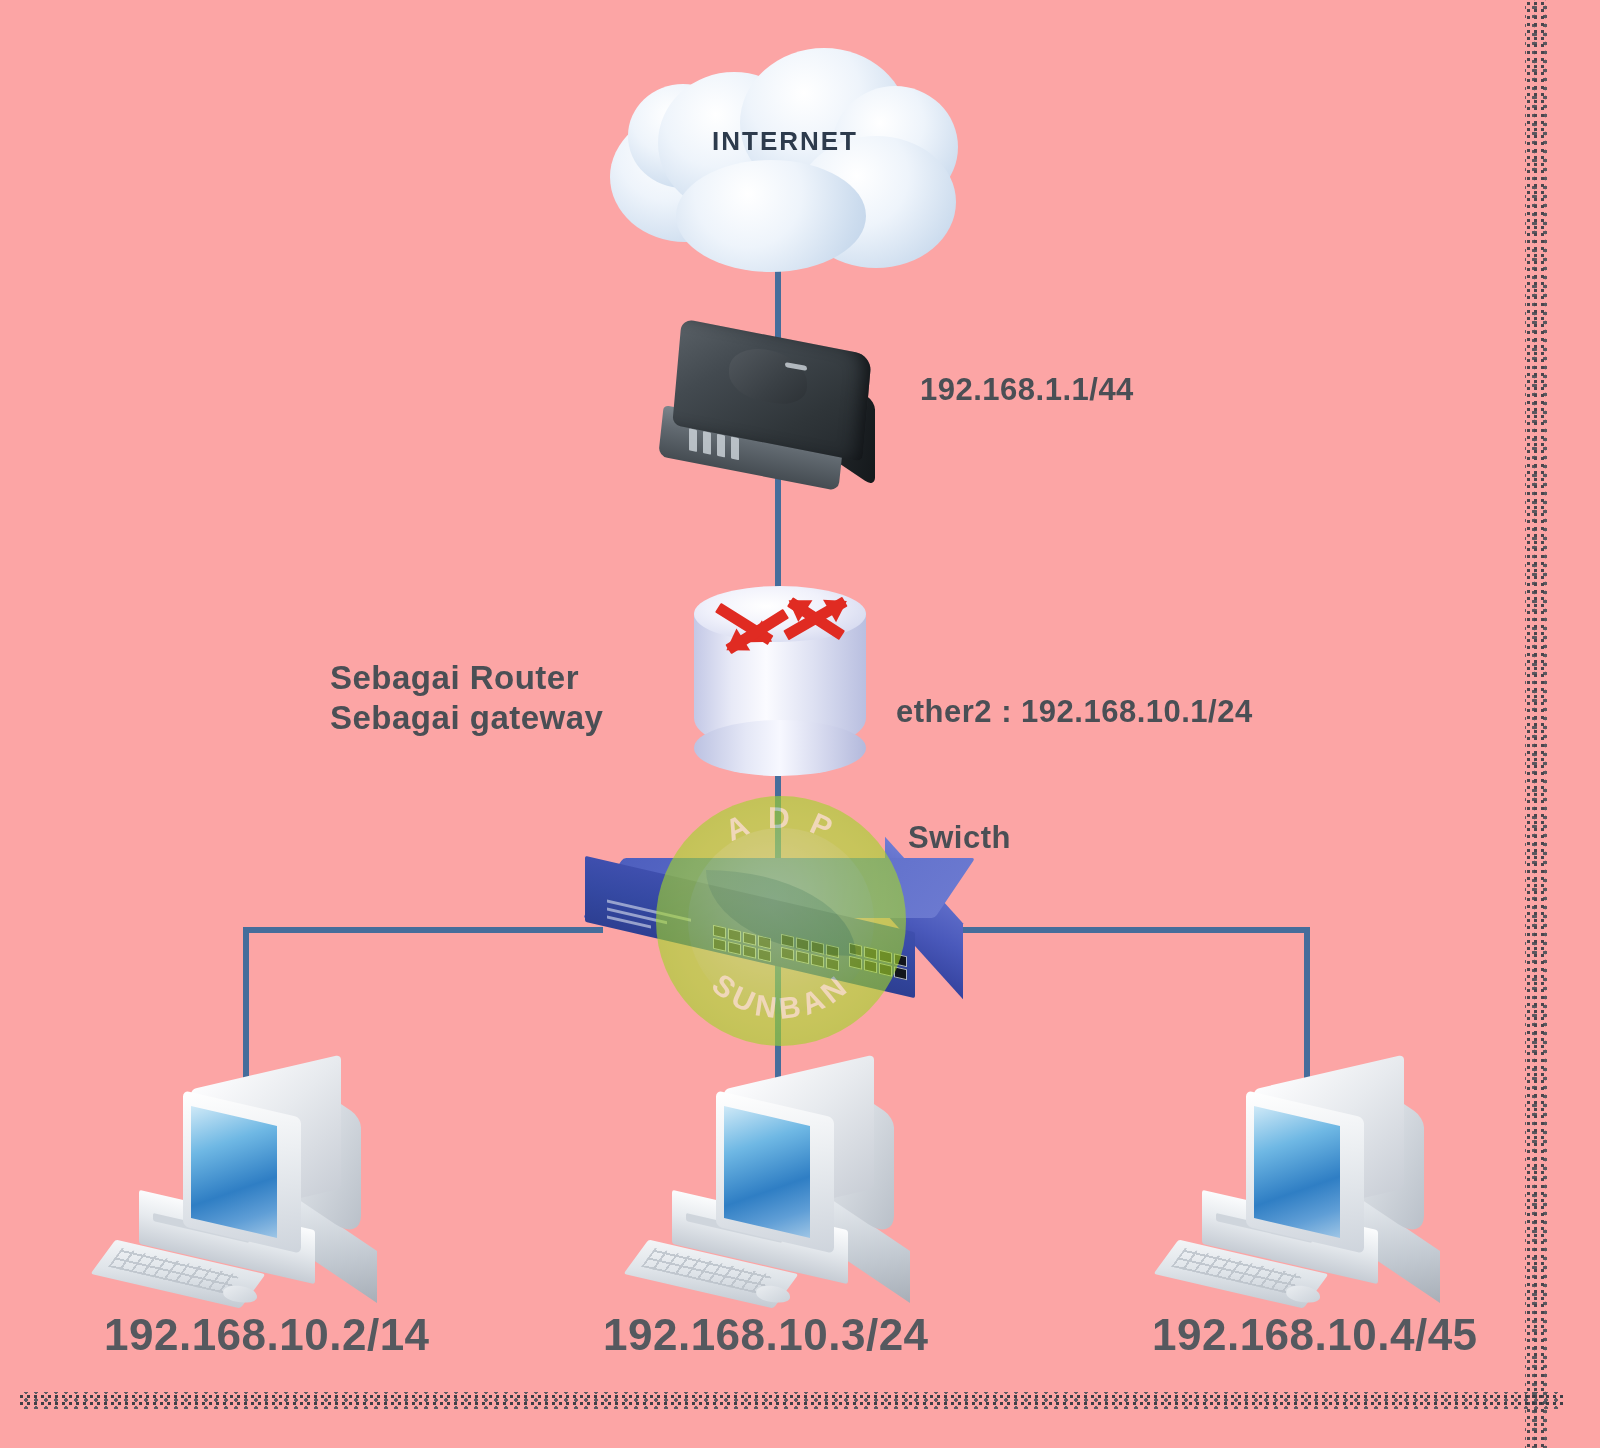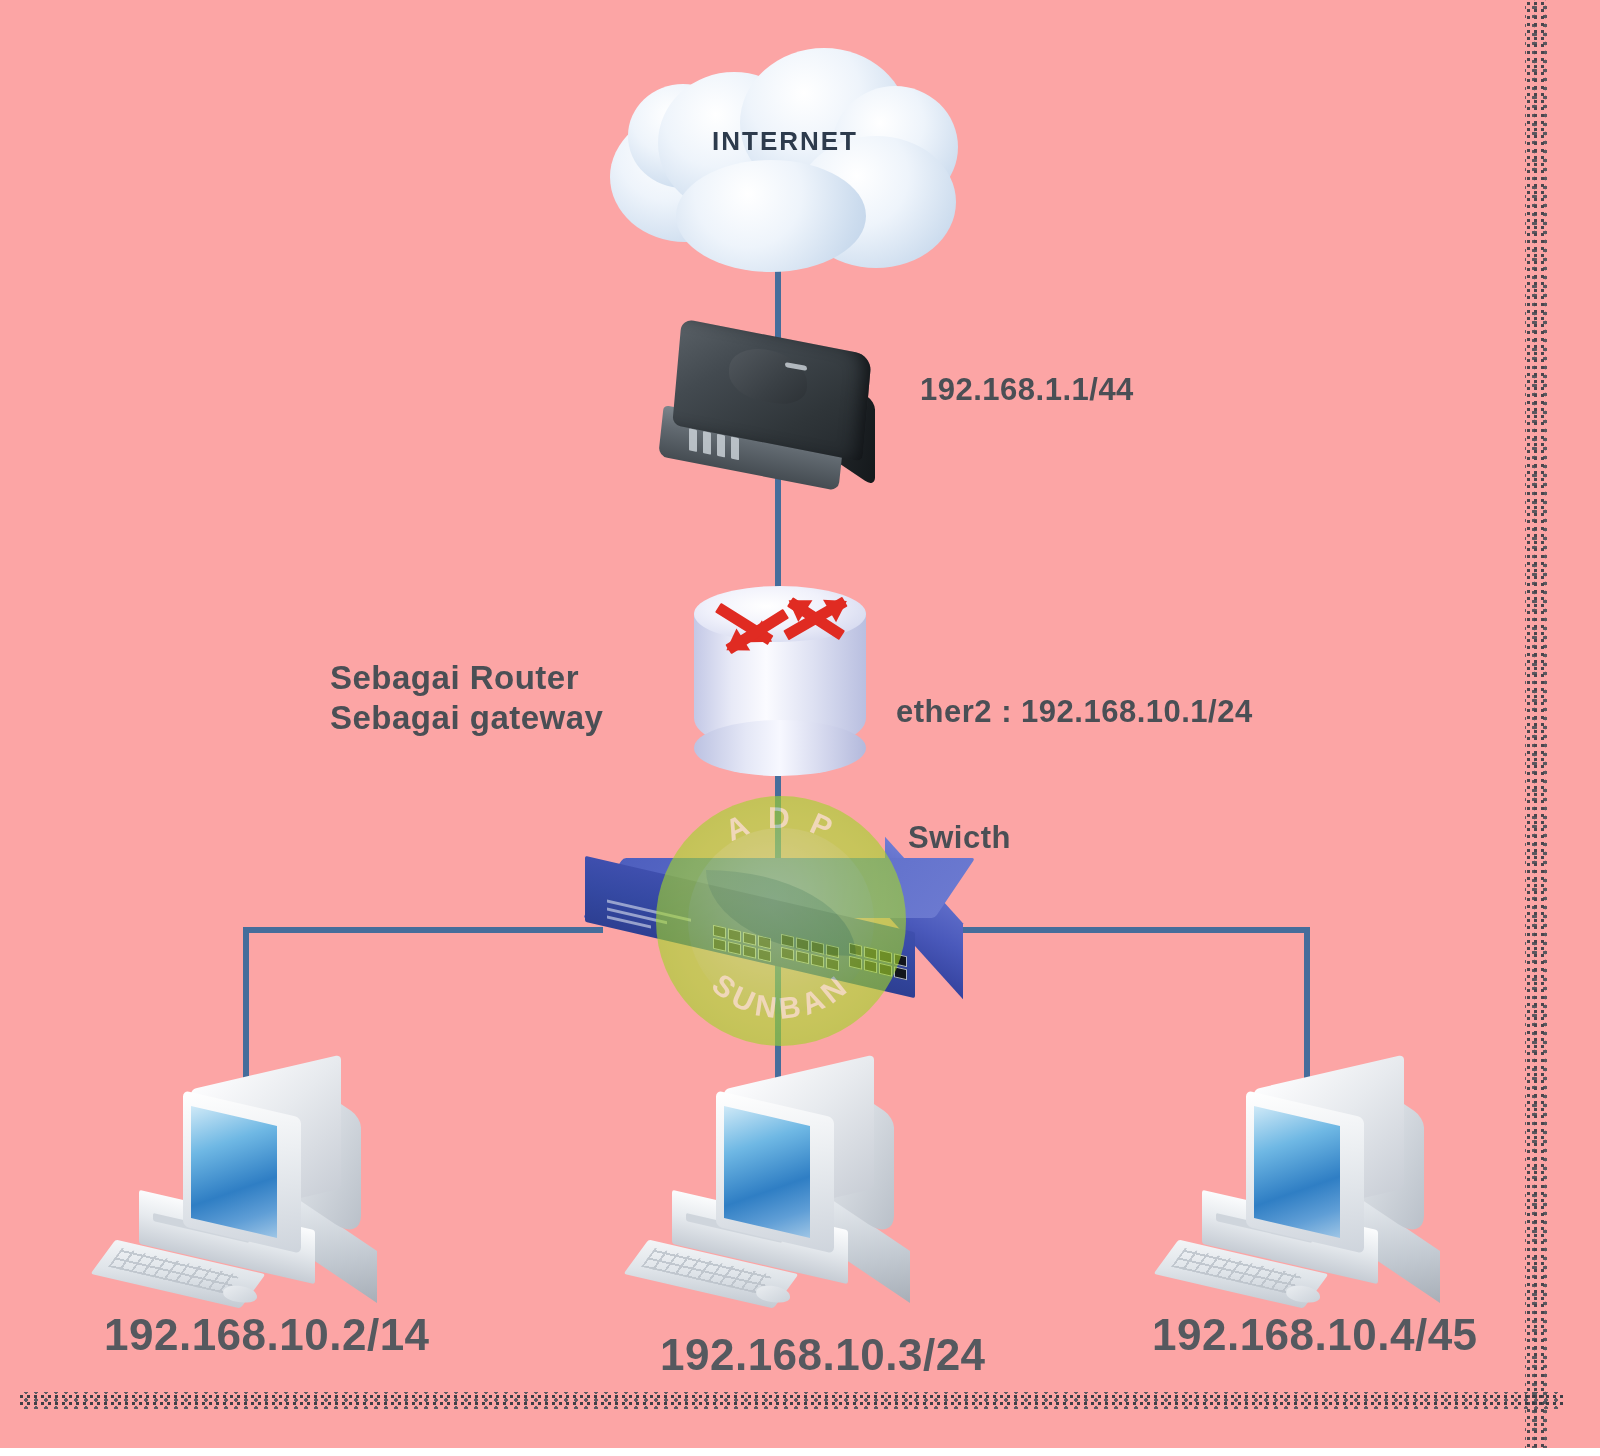--- a/index.html
+++ b/index.html
@@ -546,21 +546,21 @@
     <div class="pc-mon-side"></div>
     <div class="pc-mon-back"></div>
     <div class="pc-case"></div>
     <div class="pc-case-slot"></div>
     <div class="pc-mon-front"></div>
     <div class="pc-screen"></div>
     <div class="pc-kb"></div>
     <div class="pc-kb-keys"></div>
     <div class="pc-mouse"></div>
   </div>
-  <div class="lbl lbl-ip-pc" style="left:660px; top:1310px;margin-top:20px;">192.168.10.3/24</div>
+  <div class="lbl lbl-ip-pc" style="left:603px; top:1310px;">192.168.10.3/24</div>
 
   <div class="pc" style="left:1158px; top:1062px;">
     <div class="pc-case-side"></div>
     <div class="pc-mon-side"></div>
     <div class="pc-mon-back"></div>
     <div class="pc-case"></div>
     <div class="pc-case-slot"></div>
     <div class="pc-mon-front"></div>
     <div class="pc-screen"></div>
     <div class="pc-kb"></div>

